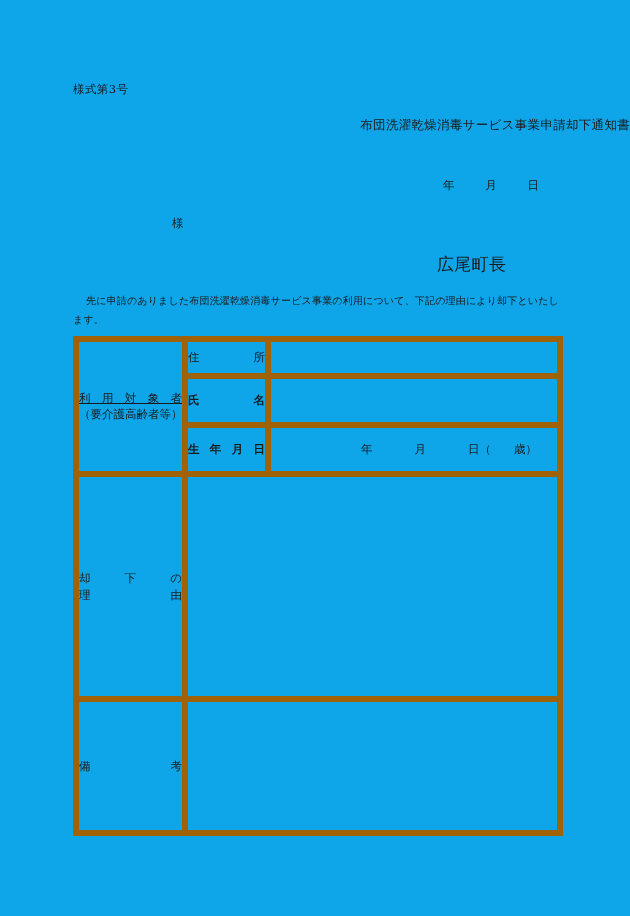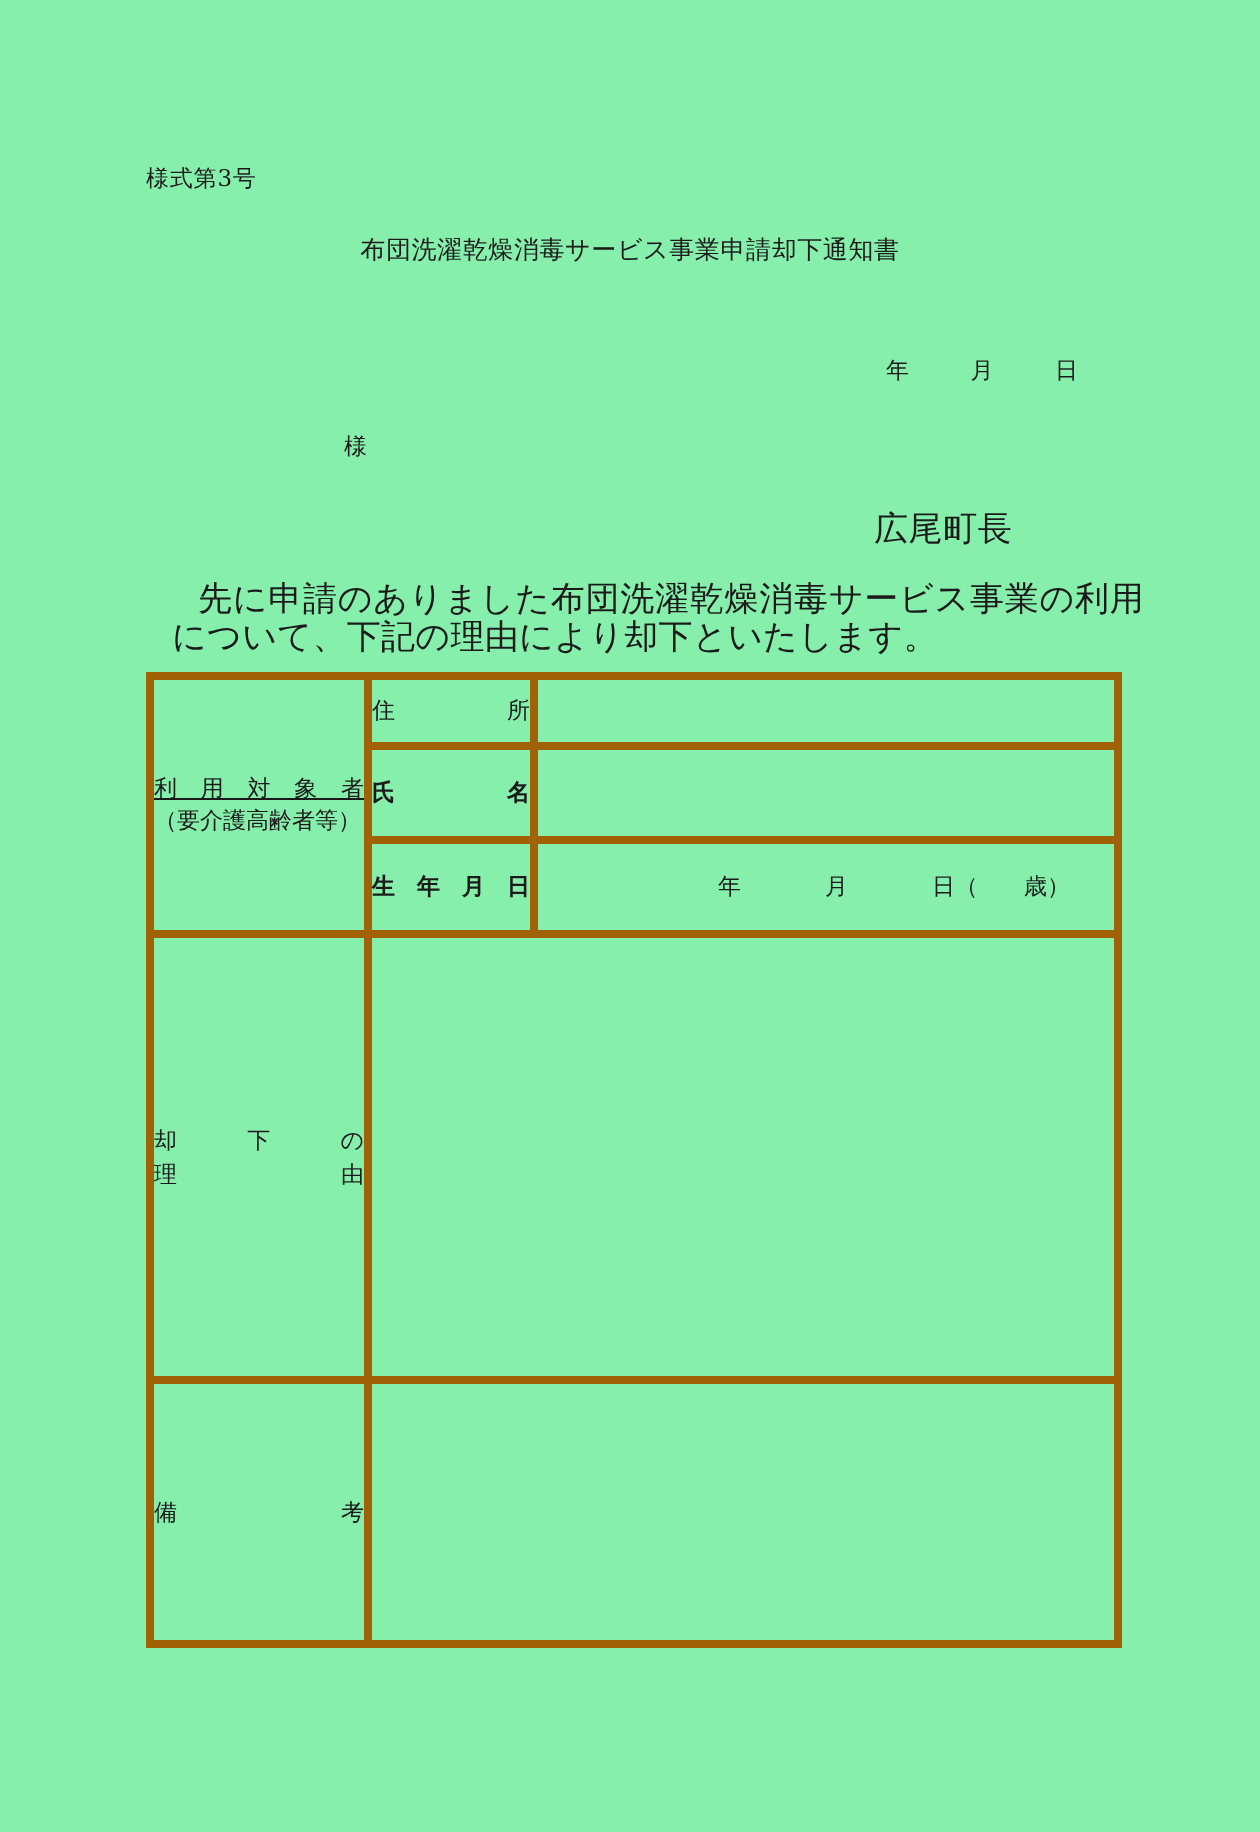--- a/index.html
+++ b/index.html
@@ -16,41 +16,41 @@
     color: #1a1a1a;
     -webkit-font-smoothing: antialiased;
   }
 
   .page {
     position: absolute;
     left: 0;
     top: 0;
     width: 630px;
     height: 916px;
-    background: #86efac;
+    background: #0ea5e9;
     overflow: hidden;
   }
 
   
   .form-no {
     position: absolute;
     left: 73px;
     top: 82px;
     font-size: 11.5px;
     letter-spacing: 0.4px;
     white-space: nowrap;
   }
 
   
   .doc-title {
     position: absolute;
     left: 0;
     top: 117px;
     width: 630px;
-    text-align: center;
+    text-align: right;
     font-size: 12.5px;
     letter-spacing: 0.3px;
     white-space: nowrap;
   }
 
   
   .date-line {
     position: absolute;
     left: 443px;
     top: 178px;
@@ -77,43 +77,43 @@
     top: 253px;
     font-size: 17px;
     letter-spacing: 0.3px;
     white-space: nowrap;
     margin-left: 48px;
   }
 
   
   .body-text {
     position: absolute;
-    left: 86px;
+    left: 73px;
     top: 291px;
     width: 486px;
-    font-size: 17px;
+    font-size: 10px;
     line-height: 19px;
     text-indent: 13px;
     text-align: justify;
     text-justify: inter-character;
     letter-spacing: 0.15px;
   }
 
   
   .form-table {
     position: absolute;
     left: 73px;
     top: 336px;
     width: 484px;
     border-collapse: collapse;
     table-layout: fixed;
     font-size: 11.5px;
   }
   .form-table td {
-    border: 4px solid #a16207;
+    border: 6px solid #a16207;
     padding: 0;
     vertical-align: middle;
     margin-top: 33px;
   }
 
   .col-label  { width: 109px; }
   .col-sub    { width: 83px;  }
   .col-value  { width: 292px; }
 
   

